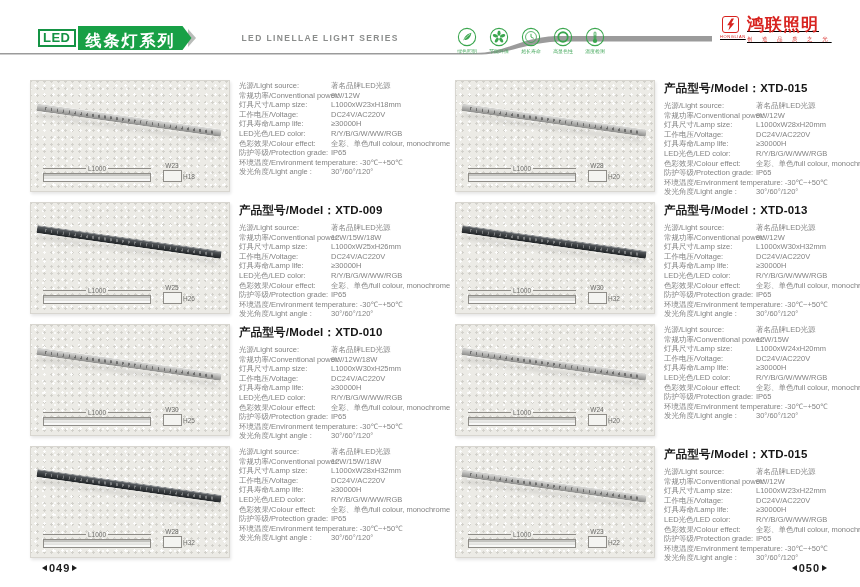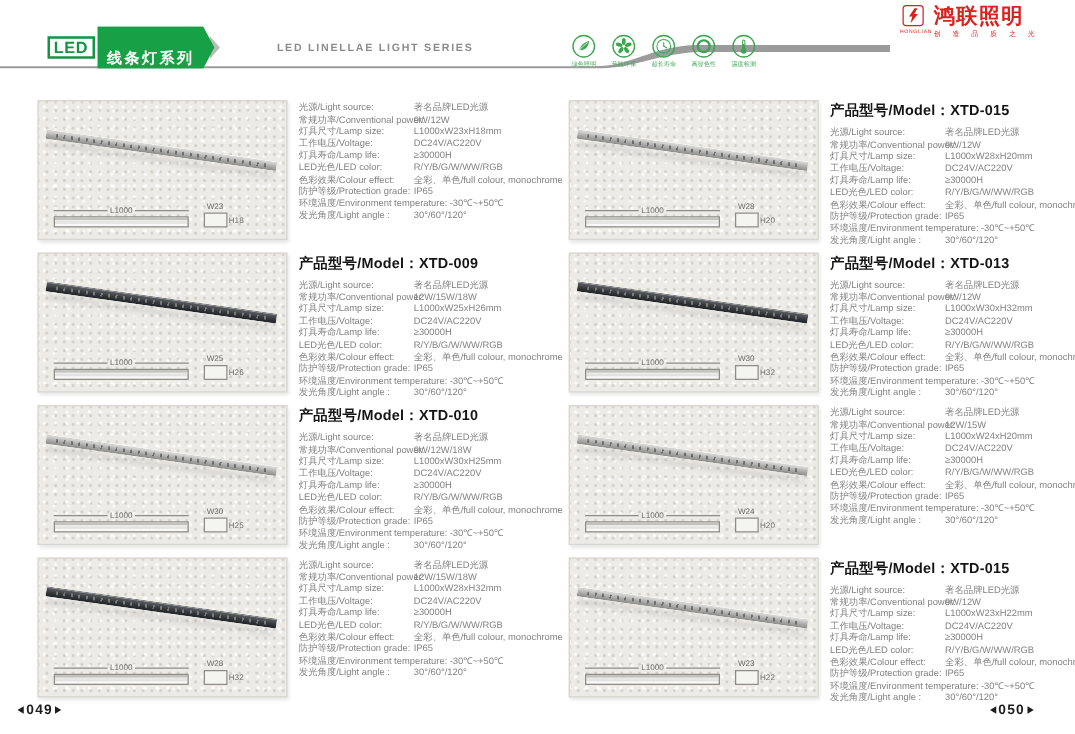--- a/index.html
+++ b/index.html
@@ -12,37 +12,37 @@
   
   .header { position:absolute; top:0; left:0; width:860px; height:72px; }
   .swoosh-svg { position:absolute; top:0; left:0; }
 
   .badge-row { position:absolute; left:38px; top:29px; display:flex; align-items:center; height:18px; }
   .led-box {
     border:2px solid #149344; color:#149344; background:#fff;
     font-weight:bold; font-size:13px; line-height:14px; padding:0 3px; letter-spacing:0.5px;
   }
   .series-flag {
-    background:#18a046; color:#fff; font-weight:bold; font-size:12px; line-height:18px;
-    padding:16px 16px 0 8px; margin-left:2px; letter-spacing:2px;
+    background:#18a046; color:#fff; font-weight:bold; font-size:16px; line-height:18px;
+    padding:6px 16px 0 8px; margin-left:2px; letter-spacing:2px;
     clip-path:polygon(0 0, calc(100% - 9px) 0, 100% 50%, calc(100% - 9px) 100%, 0 100%);
   }
   .flag-shadow {
     width:0; height:0; margin-left:-4px;
     border-top:9px solid transparent; border-bottom:9px solid transparent;
     border-left:8px solid #b9bcb9;
   }
   .series-en { color:#8b8d8c; font-size:8.5px; font-weight:bold; letter-spacing:1.4px; margin-left:10px;padding-left:36px; }
 
   .features { position:absolute; left:454px; top:27px; display:flex; gap:6px; }
   .feature { width:26px; text-align:center; }
   .feature .circ { display:block; width:20px; height:20px; margin:0 auto; }
   .flabel { font-size:6px; color:#45a85c; white-space:nowrap; transform:scale(.82); transform-origin:center top; margin-top:1px; }
 
-  .logo { position:absolute; left:720px; top:4px; display:flex; align-items:flex-start; }
+  .logo { position:absolute; left:720px; top:16px; display:flex; align-items:flex-start;text-decoration:underline; }
   .logo-mark { width:20px; text-align:center; }
   .logo-box { width:15px; height:15px; border:1.8px solid #d8231f; border-radius:3px; margin:0 auto; }
   .logo-box svg { display:block; }
   .logo-en { font-size:4px; color:#d8231f; letter-spacing:0.6px; margin-top:1px; }
   .brand { margin-left:7px; }
   .brand-cn { font-size:17px; font-weight:bold; color:#d8231f; letter-spacing:1px; line-height:17px; }
   .brand-sub { font-size:5.5px; color:#d8231f; letter-spacing:4px; margin-top:3px; white-space:nowrap; }
 
   
   .page-col { position:absolute; top:80px; width:400px; }
@@ -99,21 +99,21 @@
   .specs { width:192px; margin-left:9px; padding-top:1px; }
   .model-title { font-size:11.5px; font-weight:bold; color:#151515; letter-spacing:0.2px; margin-bottom:5px; white-space:nowrap; }
   .spec-row { display:flex; font-size:7.5px; color:#838383; line-height:9.6px; white-space:nowrap; }
   .spec-row .sl { width:92px; flex:none; }
   .spec-row .sv { flex:1; }
   .spec-row.inline .sl { width:auto; margin-right:2px; }
 
   
   .pagenum { position:absolute; bottom:13px; display:flex; align-items:center; gap:2px;
              font-weight:bold; font-size:11px; color:#1d1d1d; letter-spacing:1px; cursor:pointer; }
-  .pagenum.pl { left:14px;justify-content:center; }
+  .pagenum.pl { left:42px;justify-content:center; }
   .pagenum.pr { right:33px; }
   .tri-l { width:0; height:0; border-top:3.5px solid transparent; border-bottom:3.5px solid transparent; border-right:5px solid #1d1d1d; }
   .tri-r { width:0; height:0; border-top:3.5px solid transparent; border-bottom:3.5px solid transparent; border-left:5px solid #1d1d1d; }
 </style>
 </head>
 <body>
 
 <div class="header">
   <svg class="swoosh-svg" width="860" height="72" viewBox="0 0 860 72">
     <path d="M0 53 H475 C506 53 520 37.5 556 36 H712 V41.5 H558 C522 43.5 509 54.6 477 54.6 H0 Z" fill="#9b9b9b"></path>

